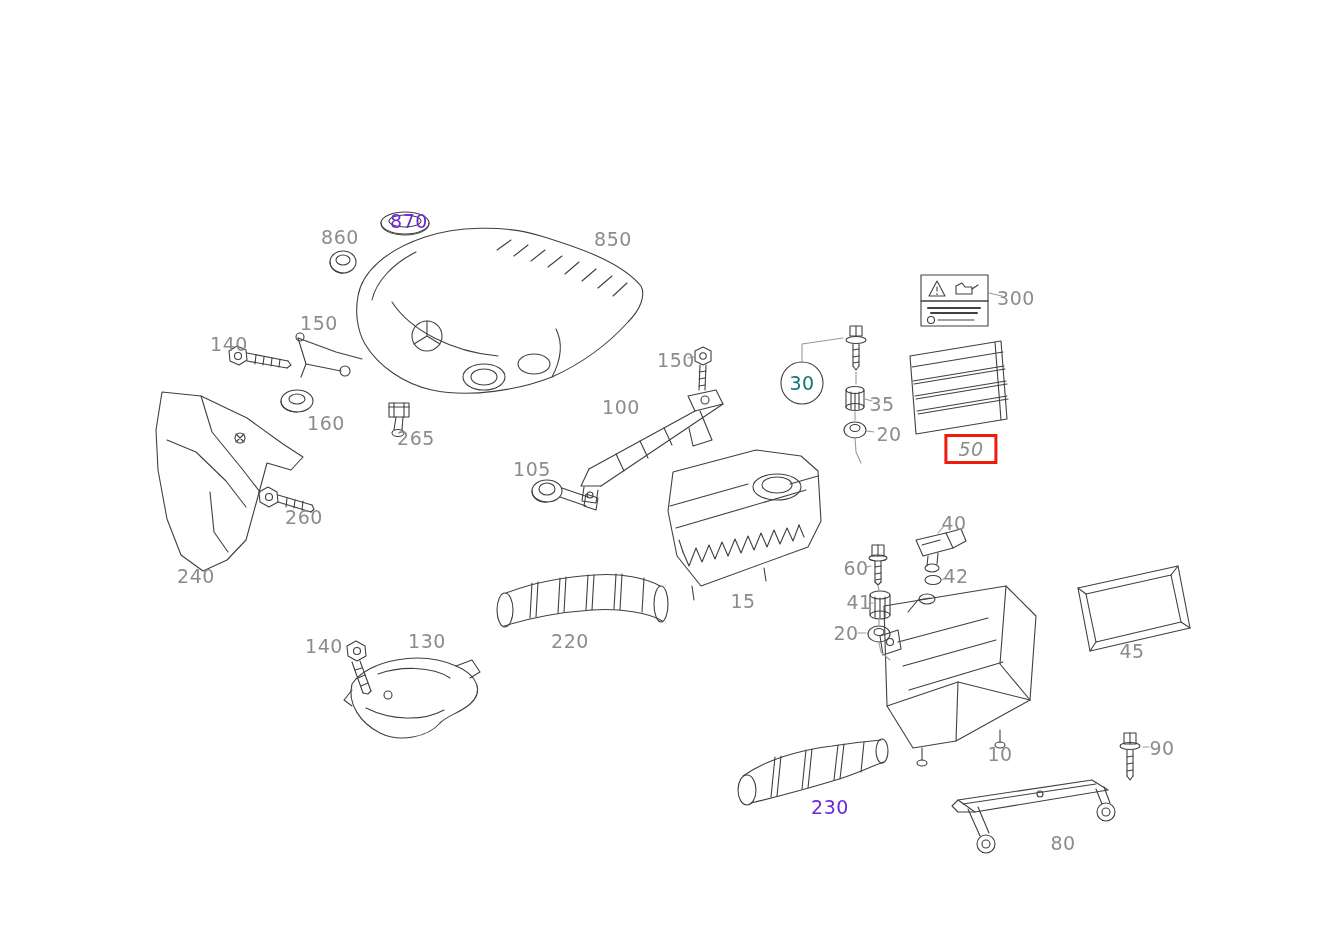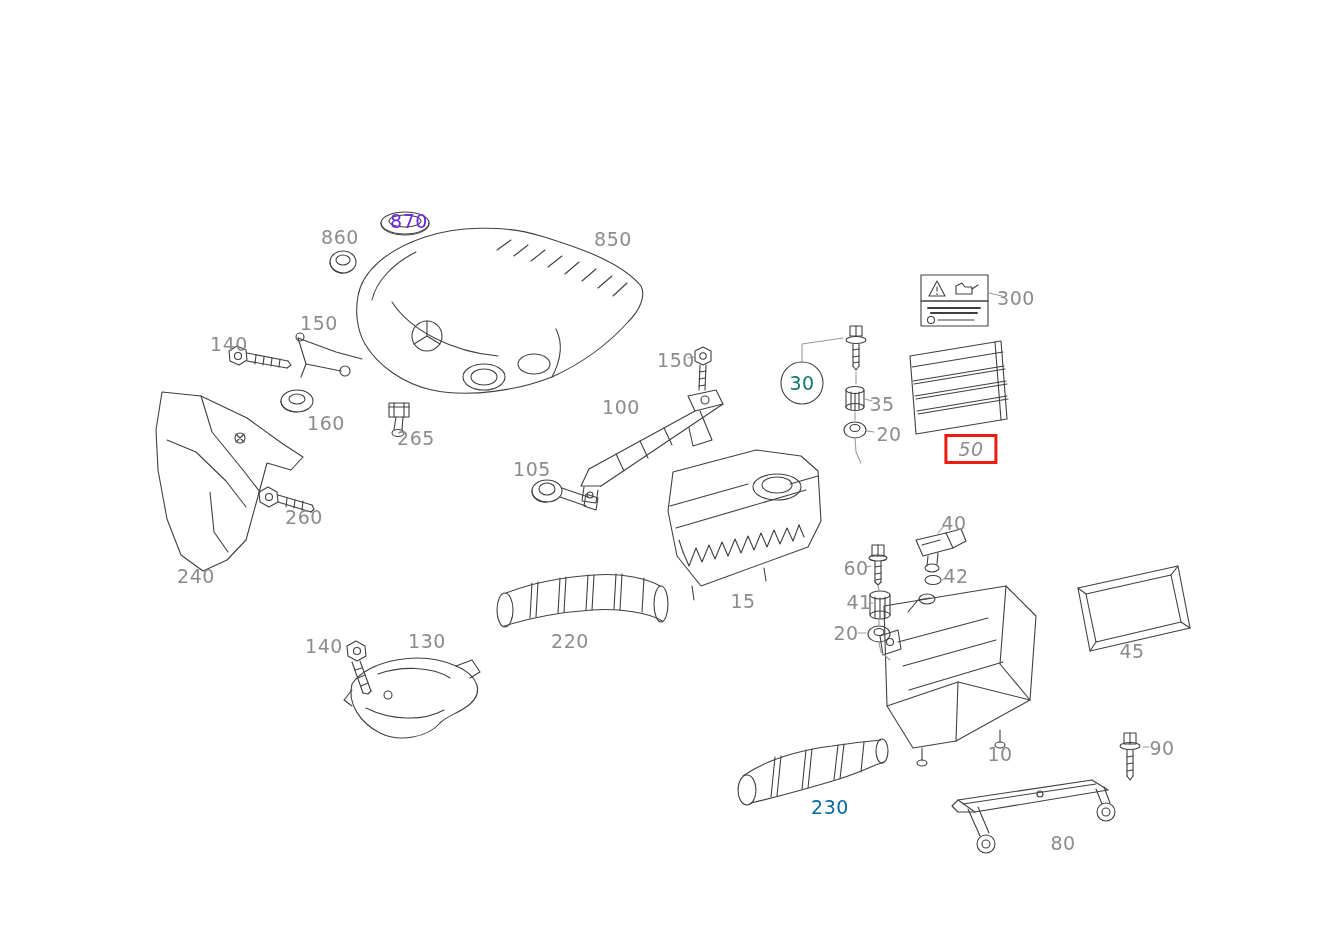--- a/index.html
+++ b/index.html
@@ -348,18 +348,18 @@
       <div class="part-label" style="left: 570px; top: 641px; color: rgb(140, 140, 140);">220</div>
       <div class="part-label" style="left: 324px; top: 646px; color: rgb(140, 140, 140);">140</div>
       <div class="part-label" style="left: 427px; top: 641px; color: rgb(140, 140, 140);">130</div>
       <div class="part-label" style="left: 954px; top: 523px; color: rgb(140, 140, 140);">40</div>
       <div class="part-label" style="left: 956px; top: 576px; color: rgb(140, 140, 140);">42</div>
       <div class="part-label" style="left: 856px; top: 568px; color: rgb(140, 140, 140);">60</div>
       <div class="part-label" style="left: 859px; top: 602px; color: rgb(140, 140, 140);">41</div>
       <div class="part-label" style="left: 846px; top: 633px; color: rgb(140, 140, 140);">20</div>
       <div class="part-label" style="left: 1132px; top: 651px; color: rgb(140, 140, 140);">45</div>
       <div class="part-label" style="left: 1000px; top: 754px; color: rgb(140, 140, 140);">10</div>
-      <div class="part-label" style="left: 830px; top: 807px; color: #0369a1;">230</div>
+      <div class="part-label" style="left: 830px; top: 807px; color: #6d28d9;">230</div>
       <div class="part-label" style="left: 1162px; top: 748px; color: rgb(140, 140, 140);">90</div>
       <div class="part-label" style="left: 1063px; top: 843px; color: rgb(140, 140, 140);">80</div>
     </div>
 
 </div>
 
 </body></html>

